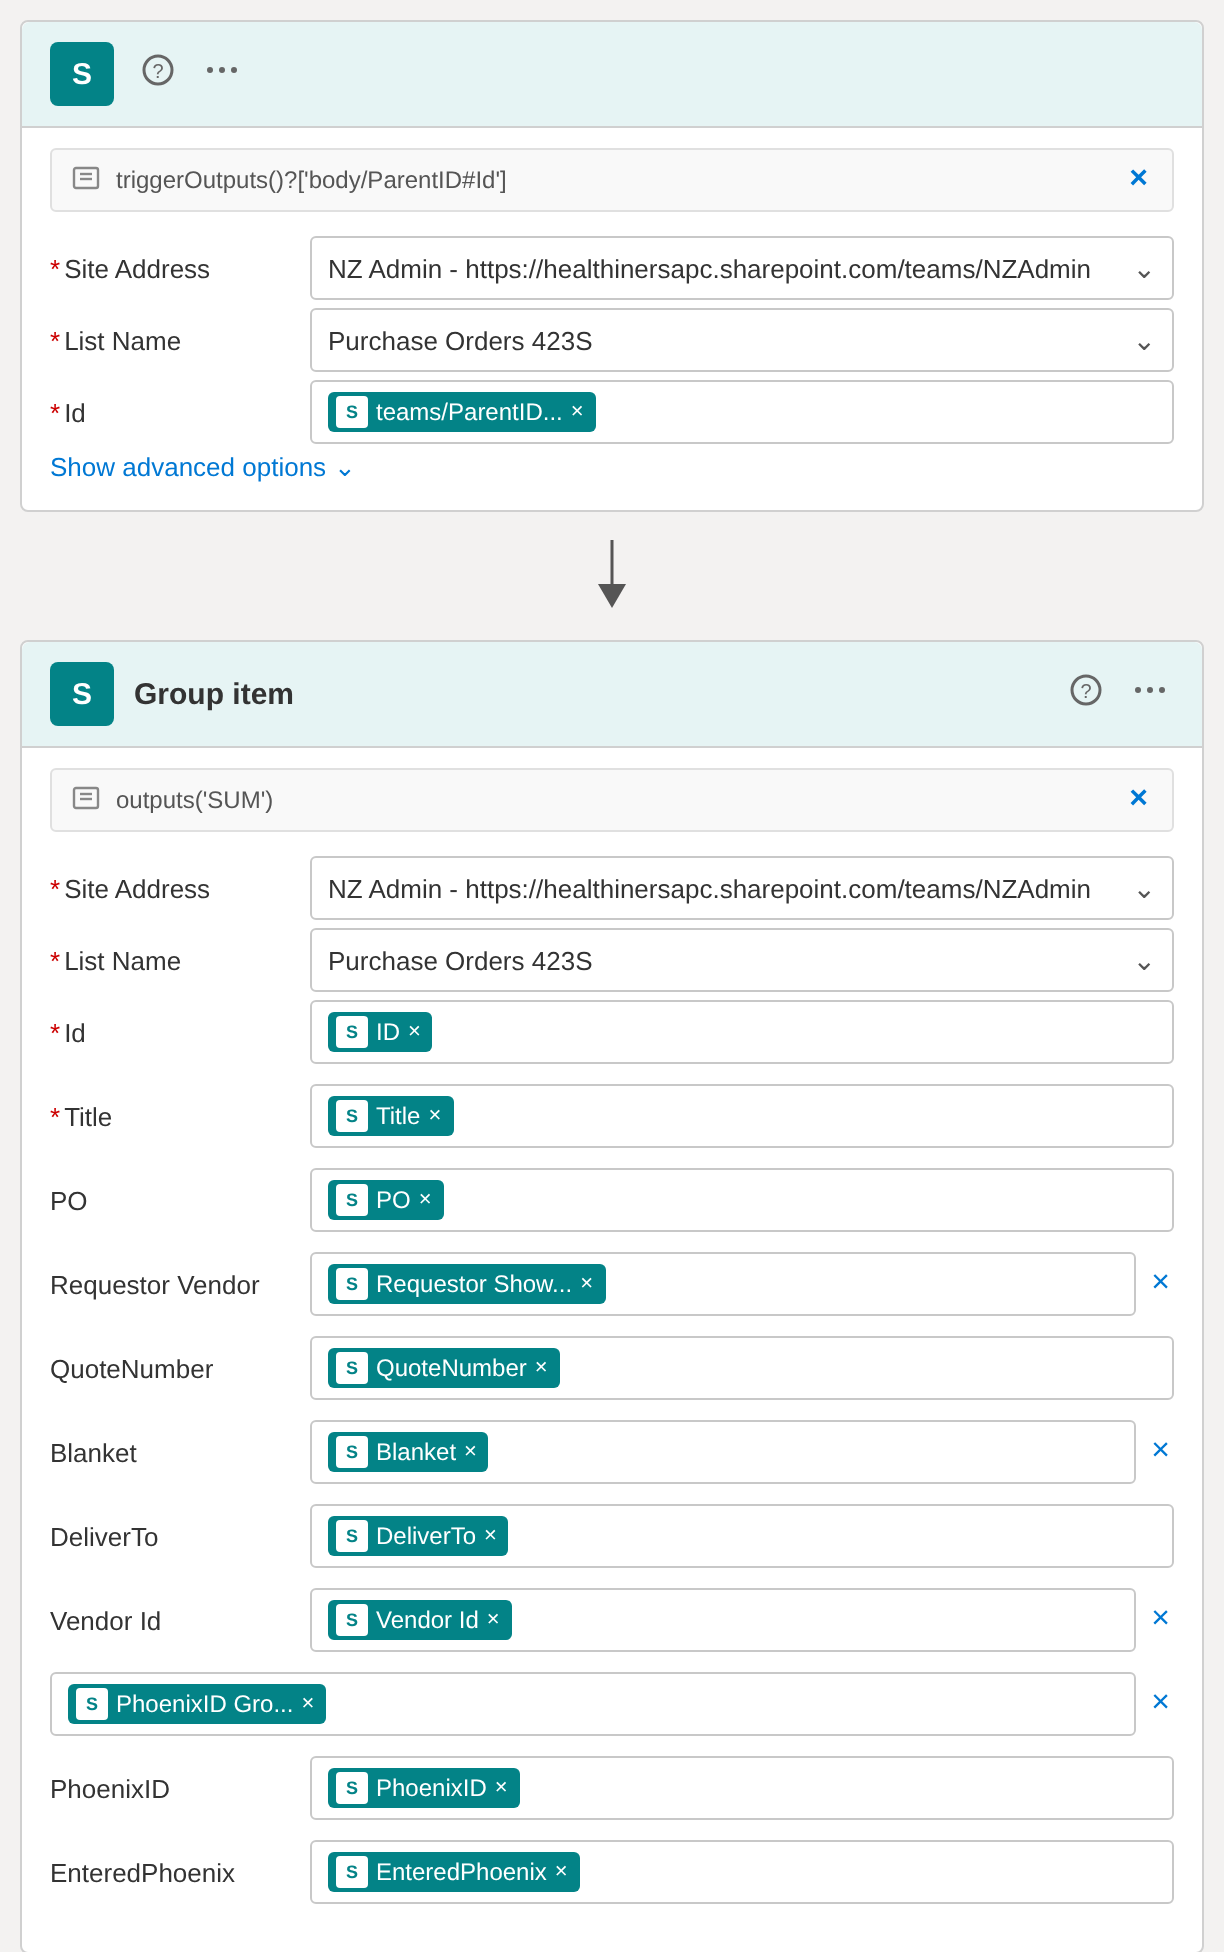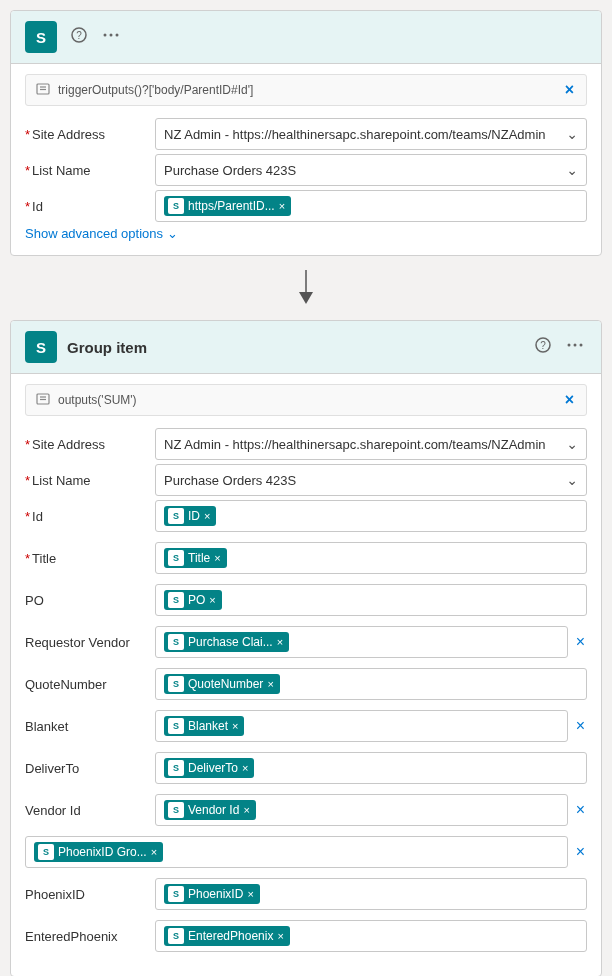--- a/index.html
+++ b/index.html
@@ -262,21 +262,21 @@
 
       <div class="field-row">
         <span class="field-label">
           <span class="required">*</span><span>Id</span>
         </span>
         <div class="field-input">
           <span class="tag">
             <span class="tag-icon">
                 <span class="tag-icon-inner">S</span>
               </span>
-            <span>https/ParentID...</span>
+            <span>teams/ParentID...</span>
             <button class="tag-close">×</button>
           </span>
         </div>
       </div>
 
       <button class="show-advanced">
         <span>Show advanced options</span>
         <span style="margin-left:4px;">⌄</span>
       </button>
     </div>
@@ -382,21 +382,21 @@
               </span>
             </div>
           </div>
           <div class="field-row-outer">
             <span class="field-label"><span>Requestor Vendor</span></span>
             <div class="field-input">
               <span class="tag">
                 <span class="tag-icon">
                   <span class="tag-icon-inner">S</span>
                 </span>
-                <span>Purchase Clai...</span>
+                <span>Requestor Show...</span>
                 <button class="tag-close">×</button>
               </span>
             </div>
             <button class="outer-clear">×</button>
           </div>
           <div class="field-row-outer">
             <span class="field-label"><span>QuoteNumber</span></span>
             <div class="field-input">
               <span class="tag">
                 <span class="tag-icon">

